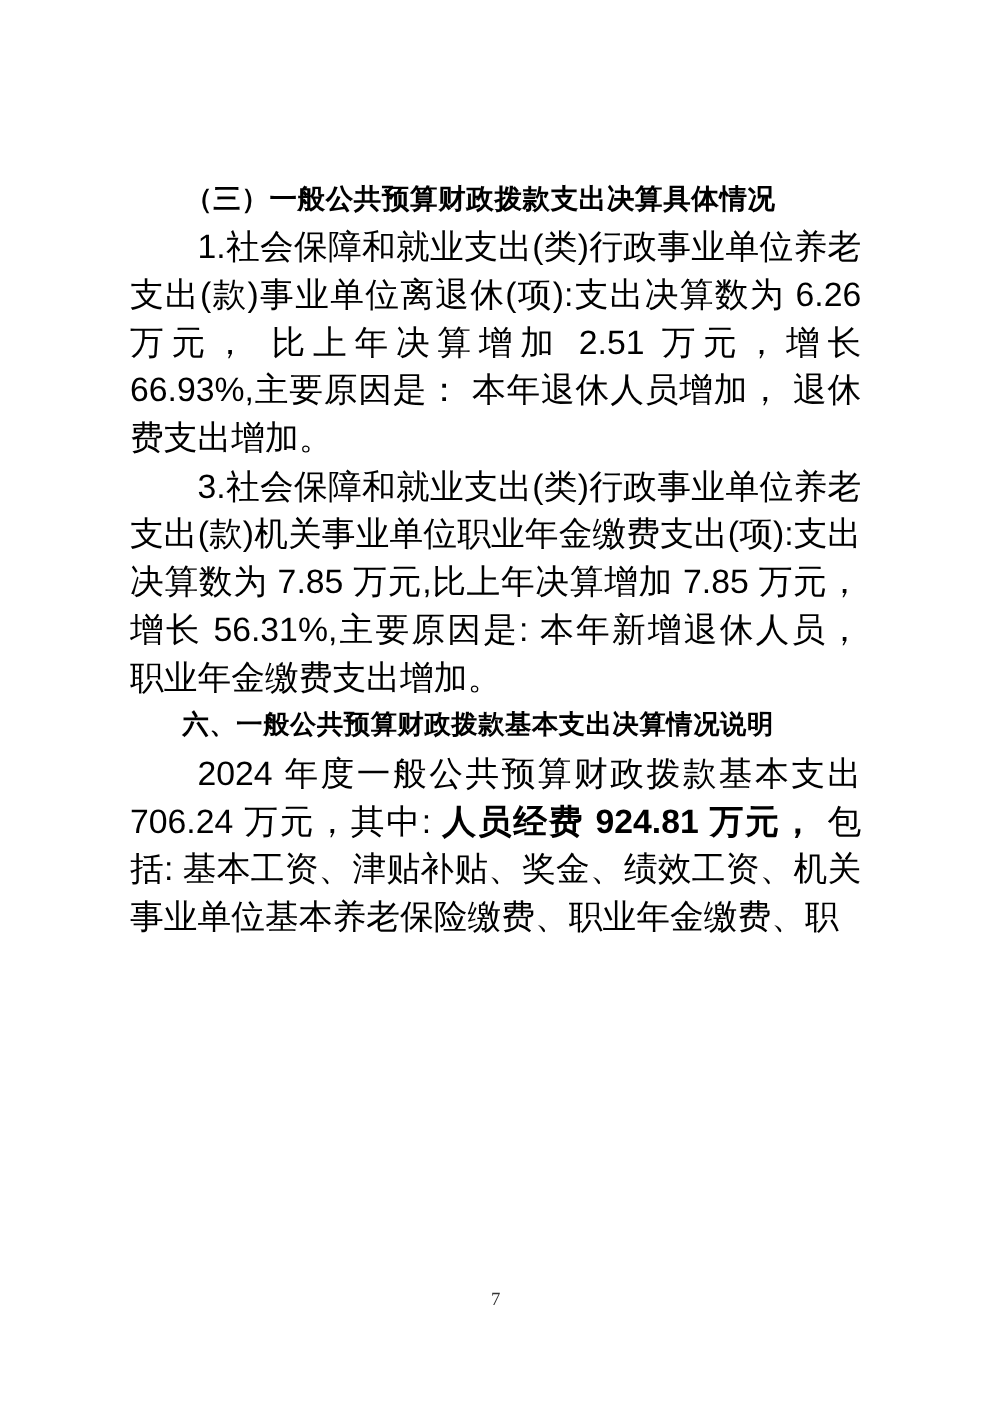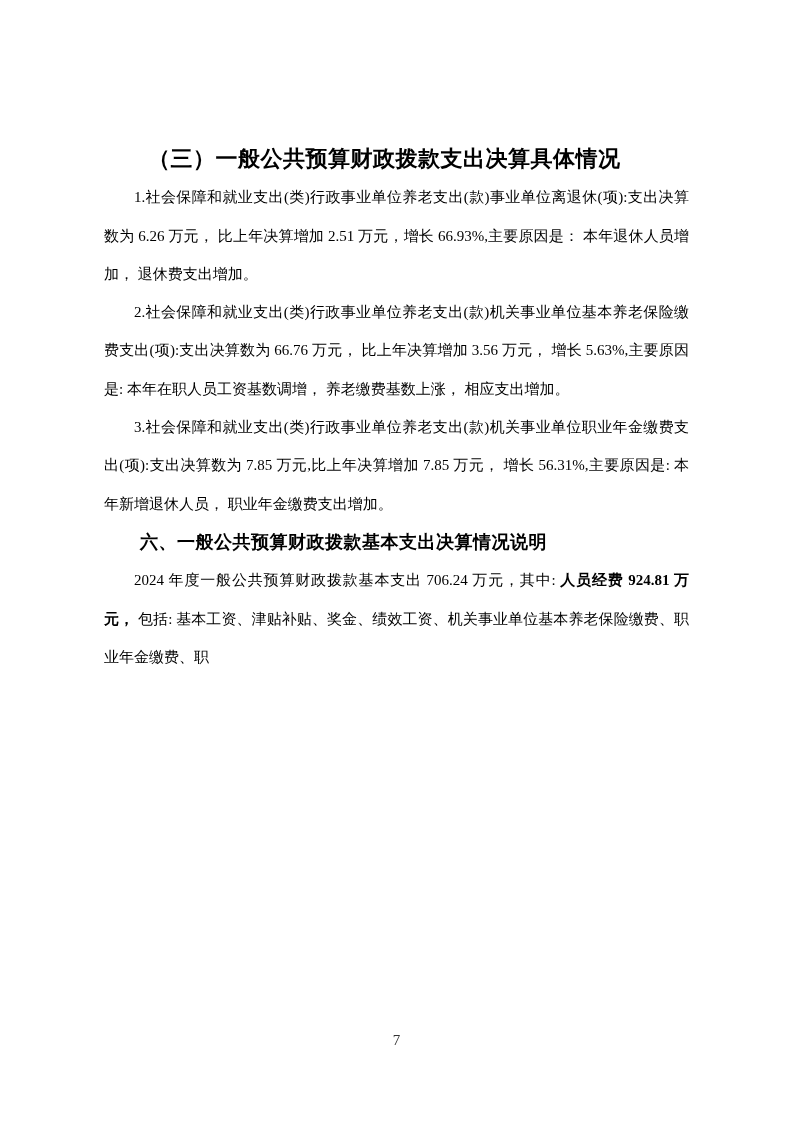--- a/index.html
+++ b/index.html
@@ -26,34 +26,34 @@
     margin: 0;
     font-size: 22px;
     line-height: 38.3px;
     font-weight: bold;
     text-indent: 2em;
     font-family: "Liberation Serif", serif;
     letter-spacing: 0.5px;
   }
   .heading-hei {
     margin: 0;
-    font-size: 18px;
+    font-size: 21px;
     line-height: 38.3px;
     font-weight: bold;
     text-indent: 2em;
     font-family: "Liberation Sans", sans-serif;
     letter-spacing: 0.5px;
   }
   .para {
     margin: 0;
-    font-size: 15px;
+    font-size: 27px;
     line-height: 38.3px;
     text-indent: 2em;
     text-align: justify;
-    font-family: Liberation Serif, serif;
+    font-family: Liberation Sans, sans-serif;
   }
   .para b {
     font-weight: bold;
   }
   .footer {
     position: absolute;
     left: 0;
     right: 0;
     top: 1032px;
     text-align: center;
@@ -65,21 +65,20 @@
 </head>
 <body>
 
 <div class="page">
   <div class="content">
 
     <h2 class="heading-kai">（三）一般公共预算财政拨款支出决算具体情况</h2>
 
     <p class="para">1.社会保障和就业支出(类)行政事业单位养老支出(款)事业单位离退休(项):支出决算数为 6.26 万元， 比上年决算增加 2.51 万元，增长 66.93%,主要原因是： 本年退休人员增加， 退休费支出增加。</p>
 
-    <p class="para">2.社会保障和就业支出(类)行政事业单位养老支出(款)机关事业单位基本养老保险缴费支出(项):支出决算数为 66.76 万元， 比上年决算增加 3.56 万元， 增长 5.63%,主要原因是: 本年在职人员工资基数调增， 养老缴费基数上涨， 相应支出增加。</p>
 
     <p class="para">3.社会保障和就业支出(类)行政事业单位养老支出(款)机关事业单位职业年金缴费支出(项):支出决算数为 7.85 万元,比上年决算增加 7.85 万元， 增长 56.31%,主要原因是: 本年新增退休人员， 职业年金缴费支出增加。</p>
 
 
     <h2 class="heading-hei">六、一般公共预算财政拨款基本支出决算情况说明</h2>
 
     <p class="para">
       <span>2024 年度一般公共预算财政拨款基本支出 706.24 万元，其中: </span><b>人员经费 924.81 万元，</b><span> 包括: 基本工资、津贴补贴、奖金、绩效工资、机关事业单位基本养老保险缴费、职业年金缴费、职</span>
     </p>
 

